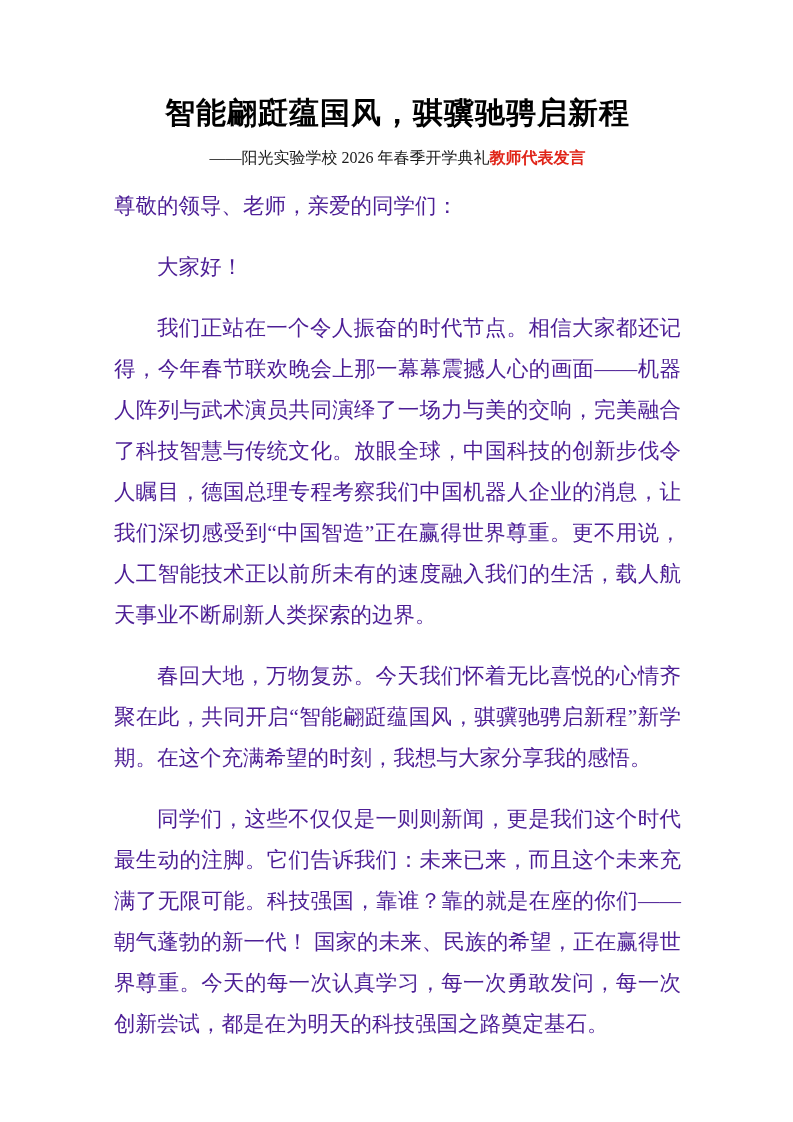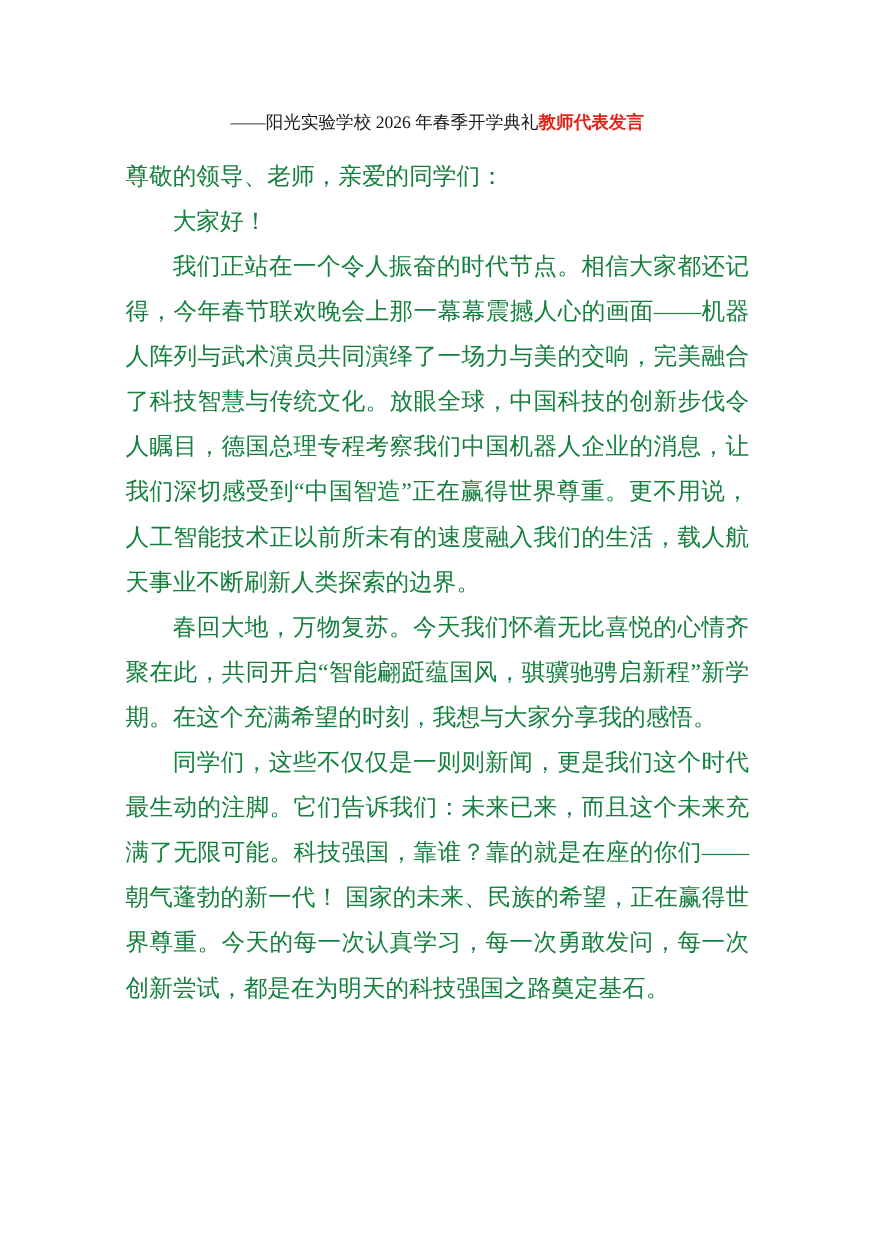--- a/index.html
+++ b/index.html
@@ -39,32 +39,34 @@
   }
   .doc-subtitle .highlight {
     font-weight: 600;
   }
   .doc-body p {
     margin: 0;
     font-size: 21.5px;
     line-height: 41px;
     text-align: justify;
     text-justify: inter-ideograph;
-    color: #15803d;
+    color: #4c1d95;
     font-family: Liberation Serif, serif;
   }
   .doc-body p.indent {
     text-indent: 2em;
+    margin-top: 20px;
   }
 </style>
 </head>
 <body>
 
 <div class="page">
 
+  <h1 class="doc-title">智能翩跹蕴国风，骐骥驰骋启新程</h1>
 
   <div class="doc-subtitle">
     <span>——阳光实验学校 2026 年春季开学典礼</span><span class="highlight" style="color: rgb(224, 36, 24);">教师代表发言</span>
   </div>
 
   <div class="doc-body">
     <p>尊敬的领导、老师，亲爱的同学们：</p>
     <p class="indent">大家好！</p>
     <p class="indent">我们正站在一个令人振奋的时代节点。相信大家都还记得，今年春节联欢晚会上那一幕幕震撼人心的画面——机器人阵列与武术演员共同演绎了一场力与美的交响，完美融合了科技智慧与传统文化。放眼全球，中国科技的创新步伐令人瞩目，德国总理专程考察我们中国机器人企业的消息，让我们深切感受到“中国智造”正在赢得世界尊重。更不用说，人工智能技术正以前所未有的速度融入我们的生活，载人航天事业不断刷新人类探索的边界。</p>
     <p class="indent">春回大地，万物复苏。今天我们怀着无比喜悦的心情齐聚在此，共同开启“智能翩跹蕴国风，骐骥驰骋启新程”新学期。在这个充满希望的时刻，我想与大家分享我的感悟。</p>

